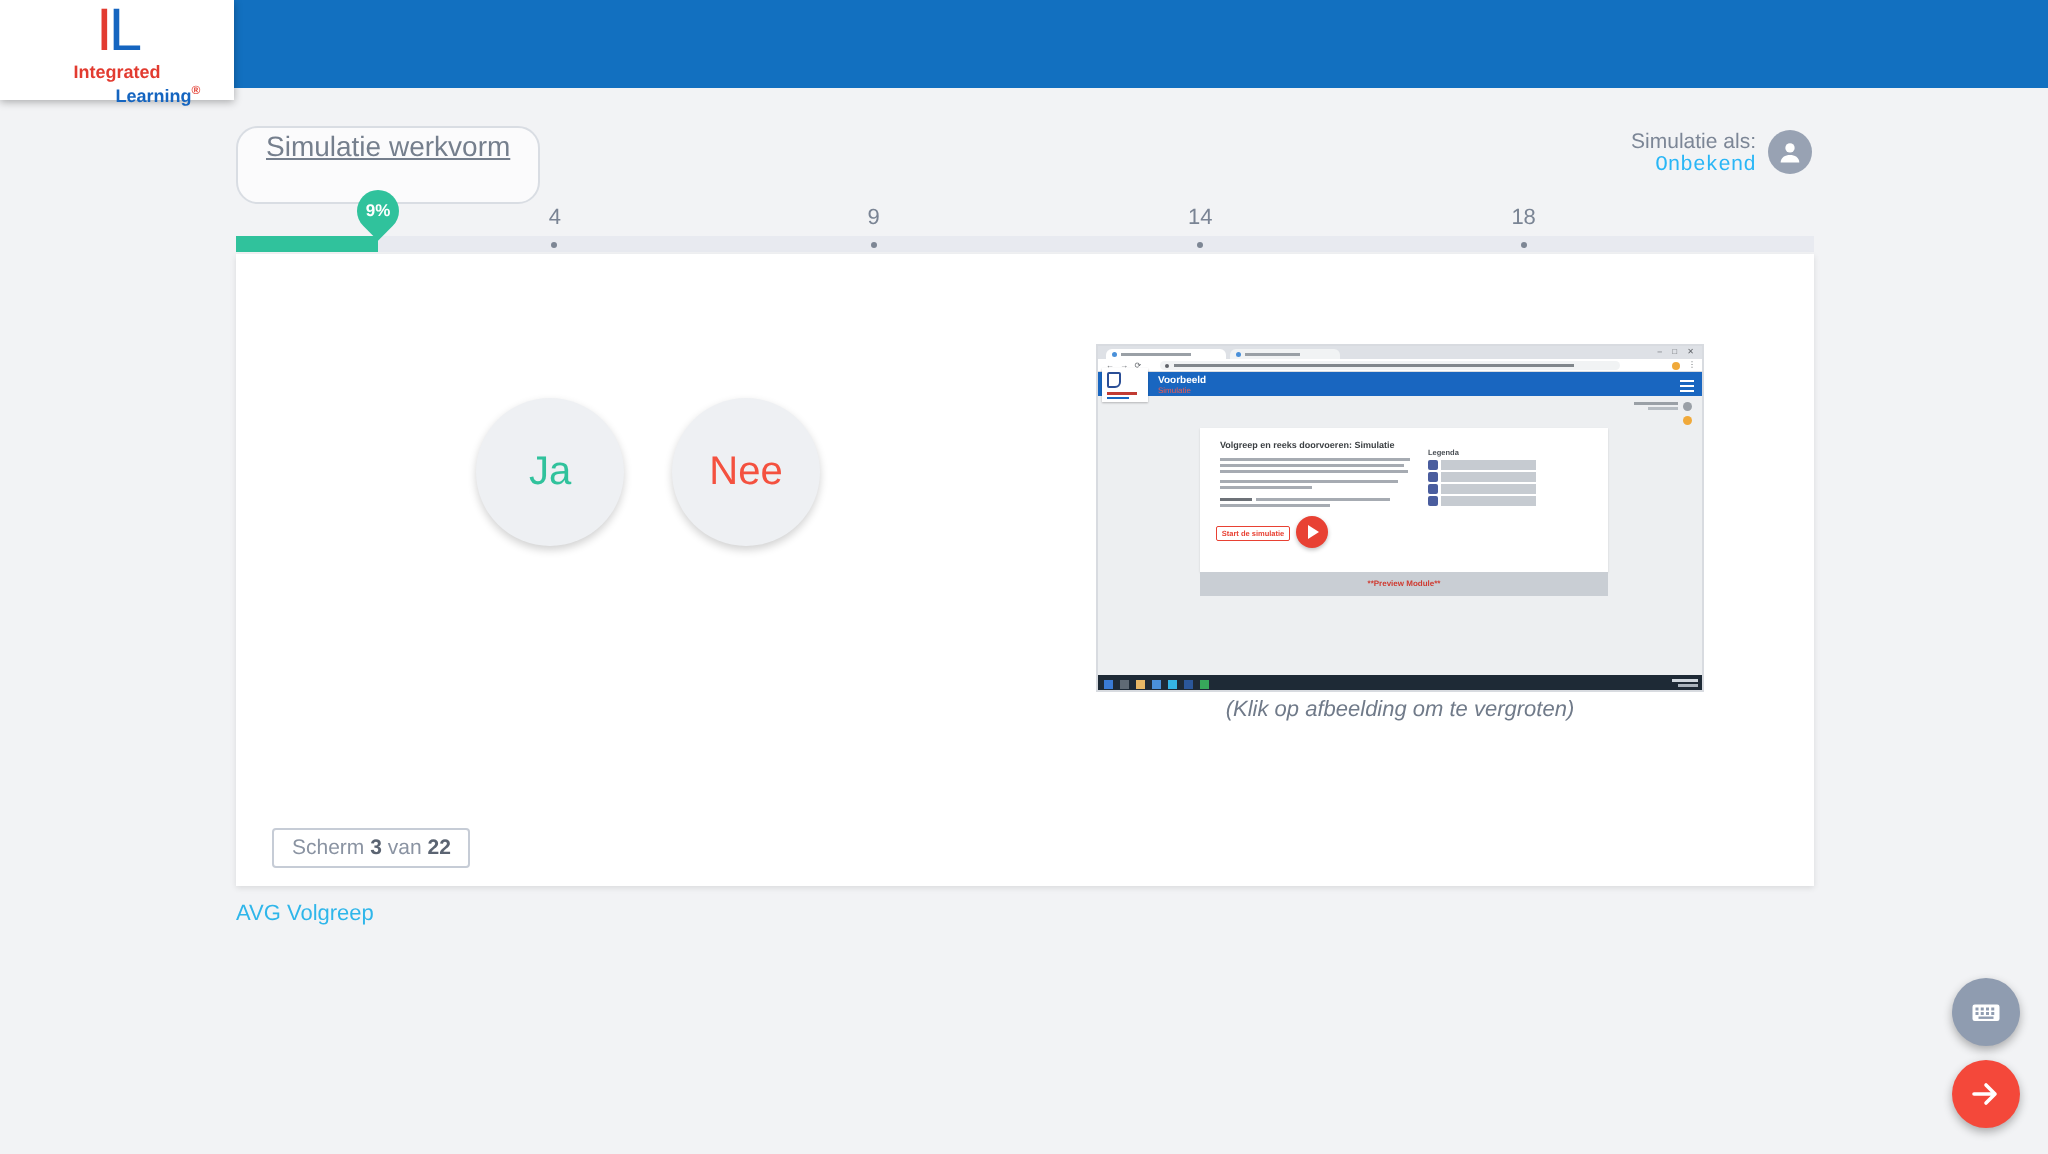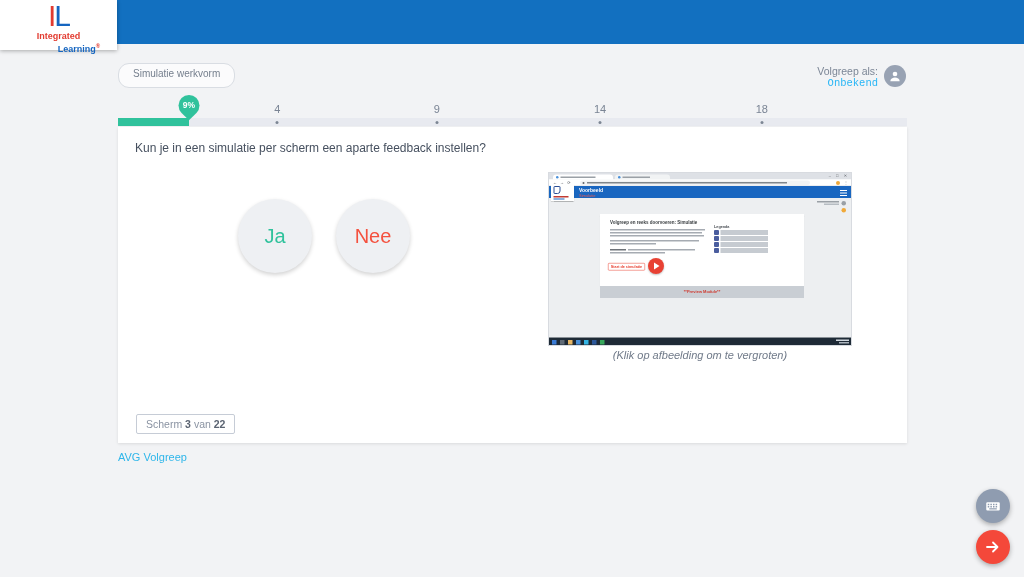--- a/index.html
+++ b/index.html
@@ -14,22 +14,22 @@
   .logo-il .i { color:#e23b30; }
   .logo-il .l { color:#1565c0; }
   .logo-sub { font-size:9px; font-weight:bold; line-height:10px; }
   .logo-sub .red { color:#e23b30; }
   .logo-sub .blue { color:#1565c0;padding-left:41px; }
   .logo-sub .reg { color:#e23b30; font-size:6px; vertical-align:super; }
   .header-title { position:absolute; left:130px; top:6px; color:#ffffff; font-size:19px; font-weight:500; }
   .header-sub { position:absolute; left:130px; top:28px; color:#e8594a; font-size:13px; }
 
   
-  .pill { position:absolute; left:118px; top:63px; height:25px; padding:0 14px; line-height:19px;
-          border:1px solid #d9dde3; border-radius:11px; background:#fbfbfc; color:#757f8d; font-size:10px; cursor:pointer; }
+  .pill { position:absolute; left:118px; top:63px; height:39px; padding:0 14px; line-height:19px;
+          border:1px solid #d9dde3; border-radius:11px; background:#fbfbfc; color:#757f8d; font-size:14px; cursor:pointer;text-decoration:underline; }
   .signedin { position:absolute; right:146px; top:65px; width:120px; text-align:right; left:auto; }
   .signedin-label { font-size:10.5px; color:#7c8696; }
   .signedin-user { font-size:10.5px; color:#29b6f6; cursor:pointer;font-family:Liberation Mono, monospace; }
   .avatar { position:absolute; left:884px; top:65px; width:22px; height:22px; border-radius:50%;
             background:#98a2b3; display:flex; align-items:center; justify-content:center; cursor:pointer; }
 
   
   .progress-wrap { position:absolute; left:118px; top:118px; width:789px; height:8px; }
   .progress-track { position:absolute; left:0; top:0; width:100%; height:8px; background:#e8eaf0; }
   .progress-fill { position:absolute; left:0; top:0; height:8px; background:#30c29c; }
@@ -122,21 +122,21 @@
 <div class="header"></div>
 <div class="logo-box">
   <div class="logo-il"><span class="i">I</span><span class="l">L</span></div>
   <div class="logo-sub"><span class="red">Integrated</span> <span class="blue">Learning</span><span class="reg">®</span></div>
 </div>
 <div class="header-title">Toets Test IT Online</div>
 <div class="header-sub">versie 10</div>
 
 <div class="pill">Simulatie werkvorm</div>
 <div class="signedin">
-  <div class="signedin-label">Volgreep als:</div>
+  <div class="signedin-label">Simulatie als:</div>
   <div class="signedin-user">Onbekend</div>
 </div>
 <div class="avatar">
   <svg width="14" height="14" viewBox="0 0 24 24">
       <circle cx="12" cy="8.5" r="4" fill="#fff"></circle>
       <path d="M4 21c0-4.5 4-6.5 8-6.5s8 2 8 6.5z" fill="#fff"></path>
     </svg>
 </div>
 
 <div class="progress-wrap">
@@ -149,21 +149,20 @@
     <div class="marker-dot" style="left: 20.2%;"></div>
     <div class="marker-num" style="left: 40.4%;">9</div>
     <div class="marker-dot" style="left: 40.4%;"></div>
     <div class="marker-num" style="left: 61.1%;">14</div>
     <div class="marker-dot" style="left: 61.1%;"></div>
     <div class="marker-num" style="left: 81.6%;">18</div>
     <div class="marker-dot" style="left: 81.6%;"></div>
   </div>
 
 <div class="card">
-  <div class="question">Kun je in een simulatie per scherm een aparte feedback instellen?</div>
 
   <div class="answer answer-no">Nee</div>
   <div class="answer answer-yes">Ja</div>
 
   <div class="thumb">
     <div class="mini-scale">
       <div class="mb-tabstrip">
         <div class="mb-tab1">
           <div class="mb-fav"></div>
           <div class="mb-tabbar"></div>

